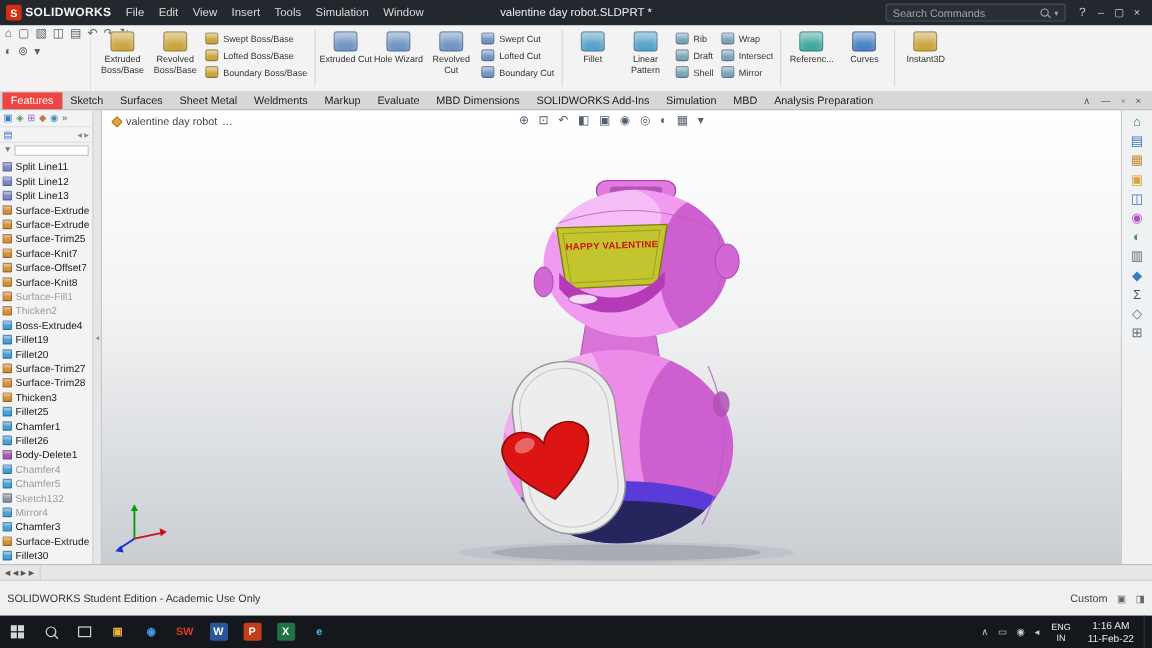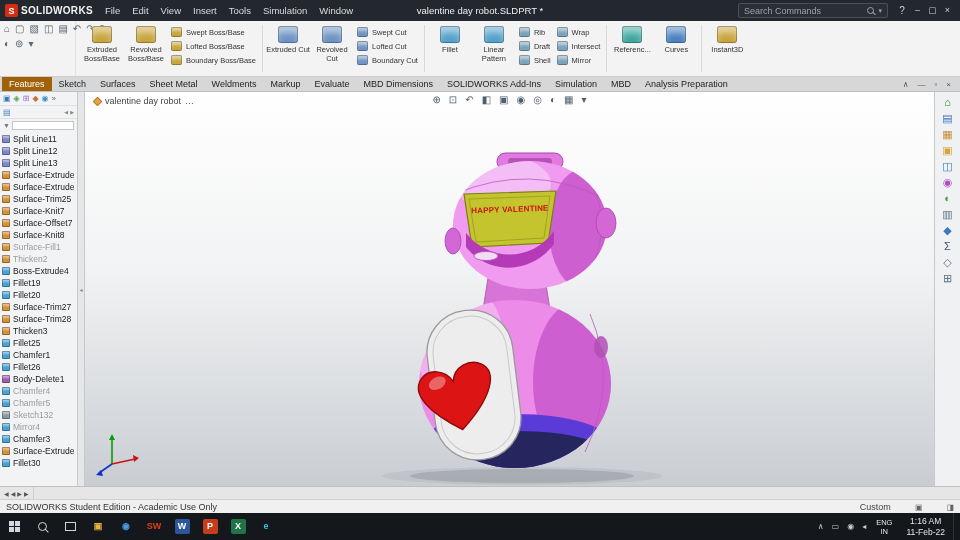--- a/index.html
+++ b/index.html
@@ -32,21 +32,21 @@
   .rb-big{width:44px;display:flex;flex-direction:column;align-items:center;padding-top:4px;gap:3px;cursor:default;flex:none;}
   .icon3d{width:20px;height:17px;border-radius:3px;box-shadow:inset 0 0 0 1px rgba(0,0,0,.28), inset 0 7px 6px rgba(255,255,255,.5);flex:none;}
   .rb-big .lbl{font-size:7.5px;color:#333;text-align:center;line-height:1.15;}
   .rb-stack{display:flex;flex-direction:column;justify-content:flex-start;padding-top:5px;gap:4px;flex:none;}
   .rb-small{display:flex;align-items:center;gap:4px;font-size:7.5px;color:#333;padding:0 3px;cursor:default;white-space:nowrap;}
   .rb-small .icon3d{width:11px;height:10px;border-radius:2px;box-shadow:inset 0 0 0 1px rgba(0,0,0,.28), inset 0 4px 3px rgba(255,255,255,.5);}
 
   
   .cm-tabs{height:15px;background:#d6d7d9;display:flex;align-items:stretch;padding-left:2px;font-size:9px;border-bottom:1px solid #bfbfbf;flex:none;}
   .cm-tab{padding:0 7px;display:flex;align-items:center;color:#222;cursor:default;white-space:nowrap;}
-  .cm-tab.active{background:#a16207;color:#fff;}
+  .cm-tab.active{background:#ef4444;color:#fff;}
   .cm-right{margin-left:auto;display:flex;align-items:center;gap:9px;padding:0 9px;color:#555;font-size:8px;}
 
   
   .main{flex:1;display:flex;min-height:0;}
   .left-panel{width:78px;background:#f2f3f5;border-right:1px solid #c8c8c8;display:flex;flex-direction:column;flex:none;min-height:0;}
   .panel-tabs{height:14px;display:flex;align-items:center;gap:3px;padding:0 3px;border-bottom:1px solid #e0e0e0;font-size:8px;flex:none;}
   .panel-row2{height:13px;display:flex;align-items:center;gap:2px;padding:0 3px;border-bottom:1px solid #e0e0e0;font-size:8px;color:#3a78c2;flex:none;}
   .pr2-arrows{margin-left:auto;display:flex;gap:2px;font-size:5px;color:#888;}
   .filter-row{height:12px;display:flex;align-items:center;gap:2px;padding:1px 3px;flex:none;}
   .funnel{font-size:7px;color:#777;}
@@ -68,22 +68,22 @@
   .right-strip{width:26px;background:#f0f1f2;border-left:1px solid #c8c8c8;display:flex;flex-direction:column;align-items:center;padding-top:5px;gap:5px;font-size:11px;line-height:1;flex:none;}
   .strip-icon{cursor:default;}
 
   
   .bottom-bar{height:13px;background:#e6e6e6;border-top:1px solid #bfbfbf;display:flex;font-size:9px;align-items:stretch;flex:none;}
   .bnav{display:flex;align-items:center;gap:2px;padding:0 4px;color:#555;font-size:6px;border-right:1px solid #cfcfcf;}
   .btab{padding:0 9px;display:flex;align-items:center;border-right:1px solid #cfcfcf;color:#333;cursor:default;white-space:nowrap;}
   .btab.active{background:#fafafa;font-weight:bold;}
 
   
-  .status-bar{height:14px;background:#f0f0f0;border-top:1px solid #d0d0d0;display:flex;align-items:center;font-size:9px;color:#333;padding:0 6px;flex:none;}
-  .sb-right{margin-left:auto;display:flex;align-items:flex-end;gap:24px;color:#444;}
+  .status-bar{height:30px;background:#f0f0f0;border-top:1px solid #d0d0d0;display:flex;align-items:center;font-size:9px;color:#333;padding:0 6px;flex:none;}
+  .sb-right{margin-left:auto;display:flex;align-items:flex-end;gap:8px;color:#444;}
   .sb-icon{font-size:8px;color:#666;}
 
   
   .taskbar{height:27px;background:#14171b;display:flex;align-items:center;color:#ddd;flex:none;}
   .tb-btn{width:28px;height:100%;display:flex;align-items:center;justify-content:center;cursor:default;flex:none;}
   .win-grid{display:grid;grid-template-columns:5px 5px;grid-template-rows:5px 5px;gap:1px;}
   .win-grid i{background:#cfd8dc;display:block;}
   .mag-lg{width:9px;height:9px;border-color:#cfd8dc;}
   .mag-lg::after{background:#cfd8dc;width:5px;}
   .tv-box{width:11px;height:9px;border:1px solid #cfd4d8;}
@@ -180,20 +180,24 @@
           </div>
         </div>
       <div class="rb-sep"></div>
       <div class="rb-group" style="display:flex">
 
           <div class="rb-big">
             <span class="icon3d" style="background-color: rgb(110, 147, 195);"></span>
             <span class="lbl">Extruded Cut</span>
           </div>
 
+          <div class="rb-big">
+            <span class="icon3d" style="background-color: rgb(110, 147, 195);"></span>
+            <span class="lbl">Hole Wizard</span>
+          </div>
 
           <div class="rb-big">
             <span class="icon3d" style="background-color: rgb(110, 147, 195);"></span>
             <span class="lbl">Revolved Cut</span>
           </div>
         </div>
       <div class="rb-stack">
 
           <div class="rb-small">
             <span class="icon3d" style="background-color: rgb(110, 147, 195);"></span>

